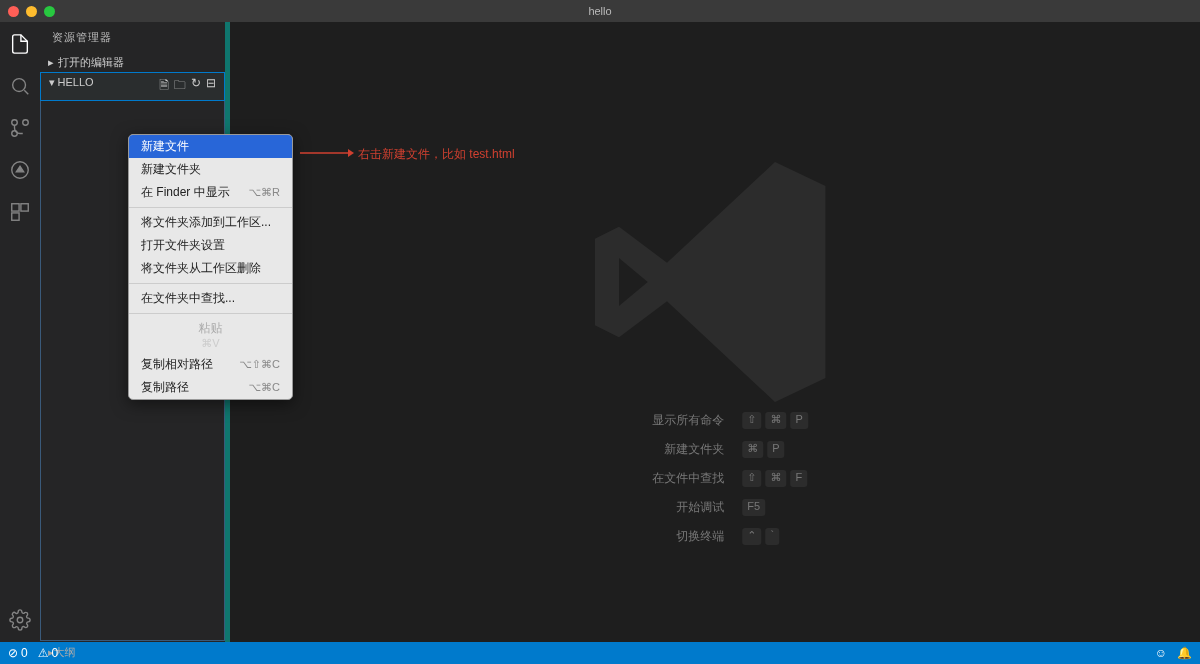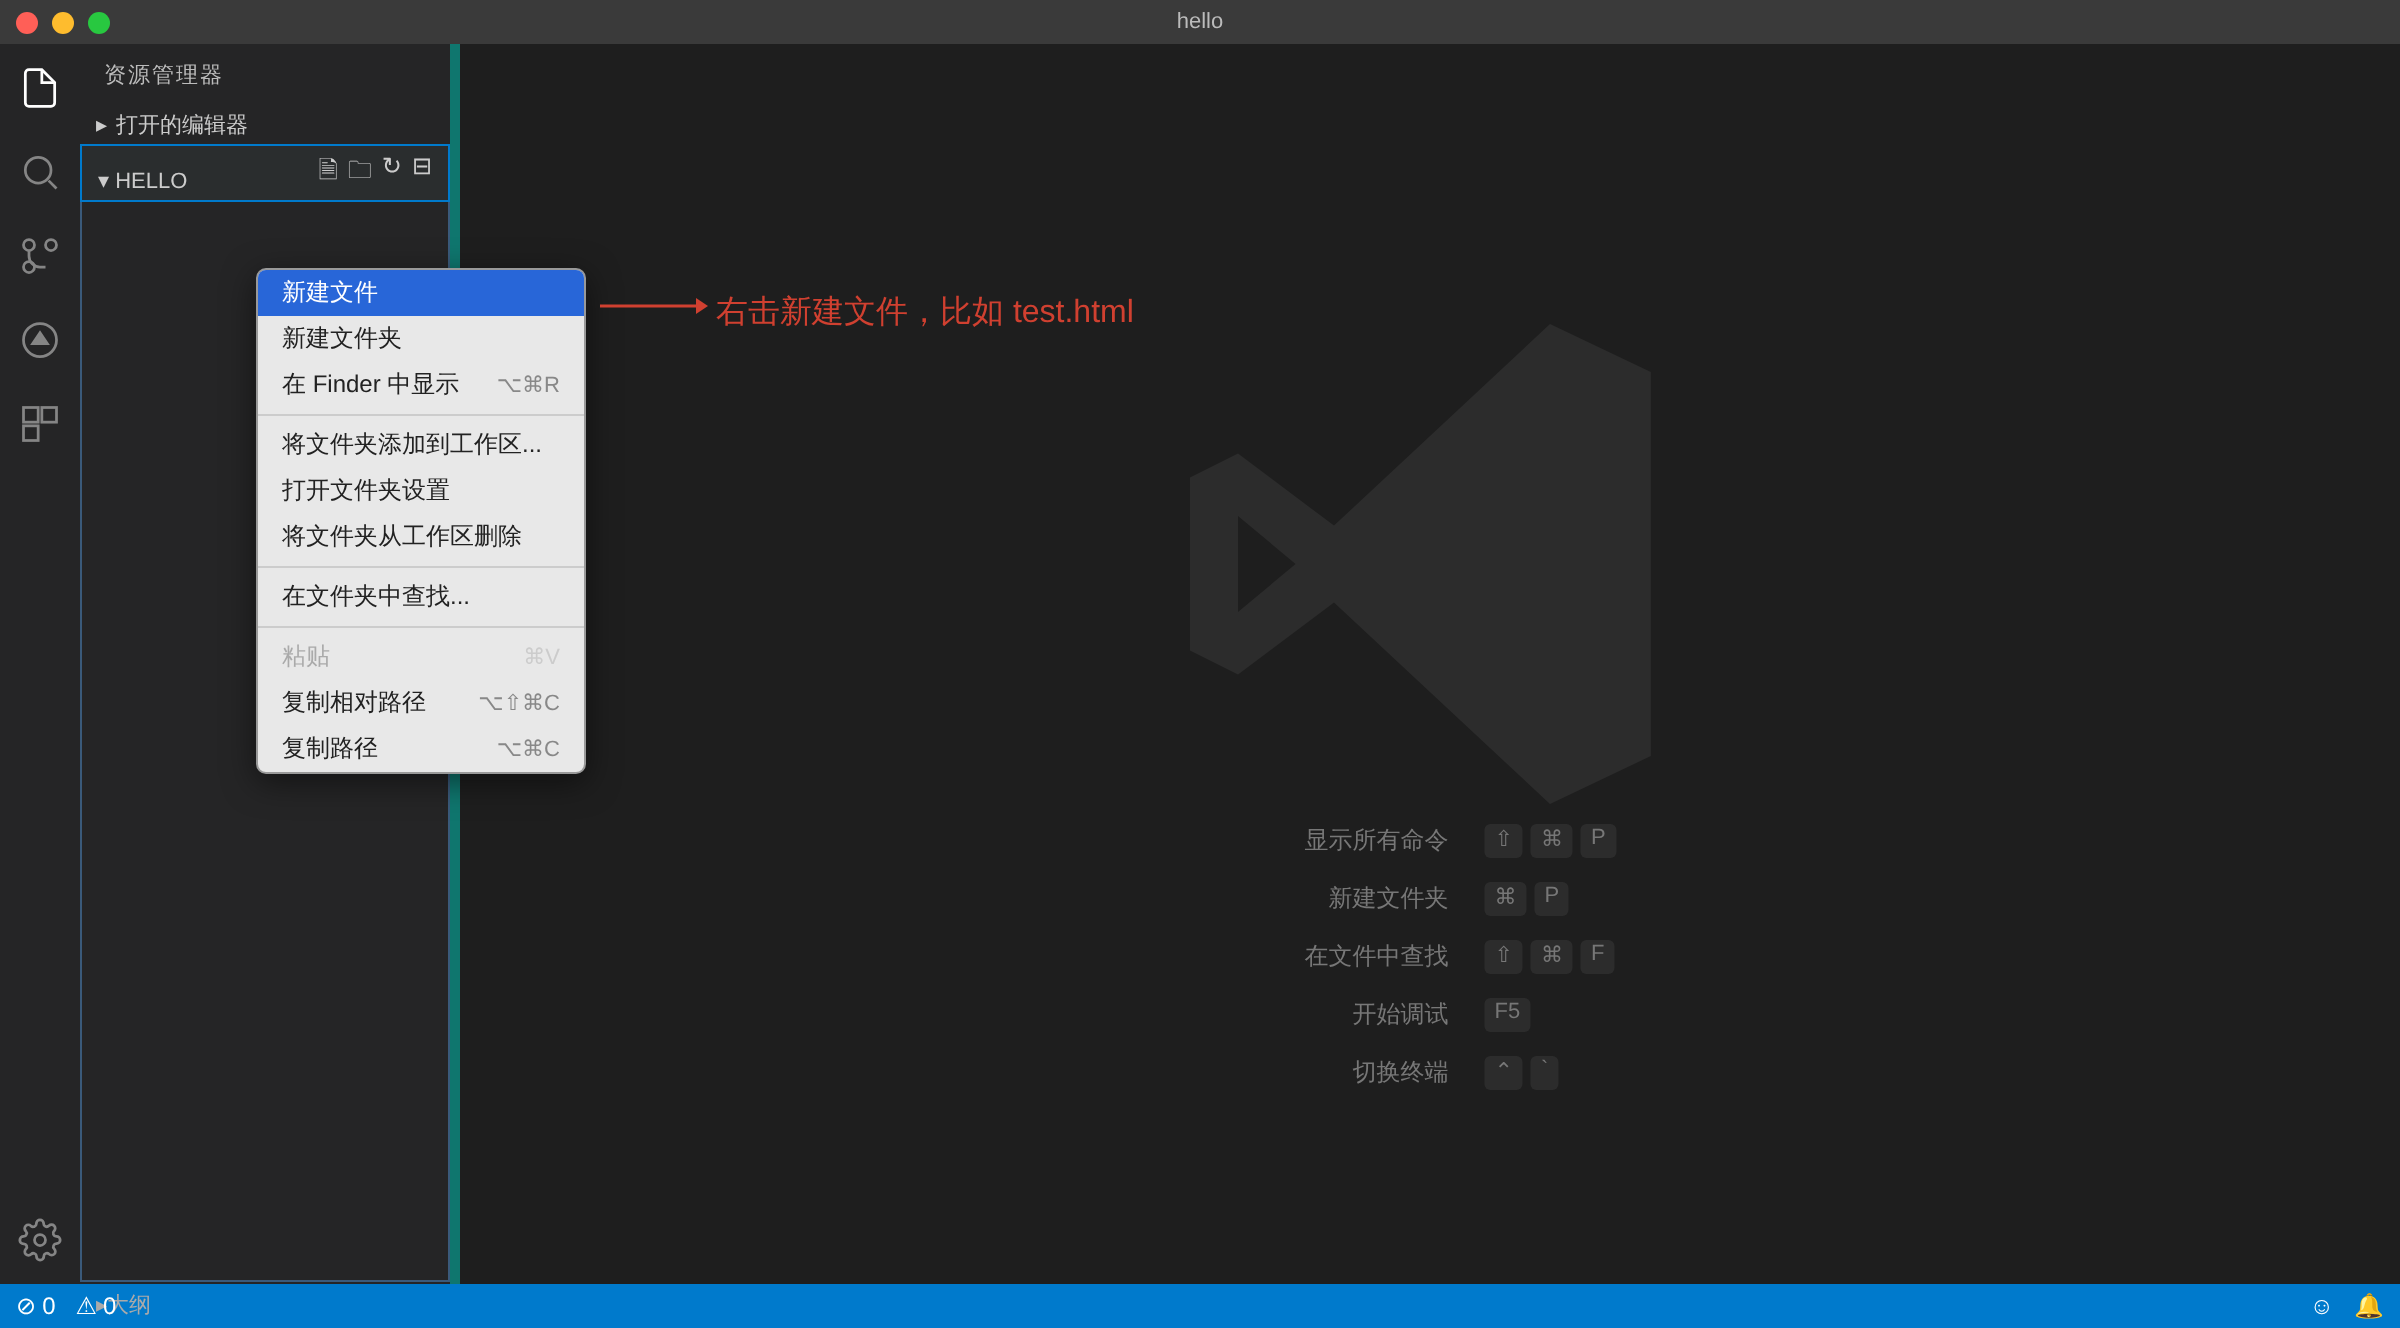--- a/index.html
+++ b/index.html
@@ -17,46 +17,46 @@
 
 .activitybar { width: 40px; background: #252526; display: flex; flex-direction: column; align-items: center; padding-top: 10px; gap: 18px; }
 .activitybar .act-icon { width: 24px; height: 24px; color: #858585; cursor: pointer; display: flex; align-items: center; justify-content: center; }
 .activitybar .act-icon.active { color: #fff; }
 .activitybar .spacer { flex: 1; }
 
 .sidebar { width: 190px; background: #252526; color: #ccc; font-size: 11px; border-right: 5px solid #0f766e; }
 .sidebar-title { padding: 8px 12px; font-size: 11px; color: #bbb; letter-spacing: 1px; }
 .sidebar-section { padding: 2px 8px; display: flex; align-items: center; cursor: pointer; }
 .sidebar-section .arrow { width: 10px; display: inline-block; }
-.sidebar-folder { padding: 3px 8px; display: flex; align-items: flex-end; justify-content: space-between; background: #2a2d2e; border: 1px solid #007acc; }
+.sidebar-folder { padding: 3px 8px; display: flex; align-items: flex-start; justify-content: space-between; background: #2a2d2e; border: 1px solid #007acc; }
 .folder-actions { display: flex; gap: 5px; }
 .folder-actions span { font-size: 12px; color: #ccc; cursor: pointer; }
 .sidebar-tree { height: 540px; border: 1px solid #3a5a7a; border-top: none; }
 .sidebar-bottom { padding: 4px 8px; display: flex; align-items: center; color: #aaa; }
 
 .editor { flex: 1; background: #1e1e1e; position: relative; display: flex; align-items: center; justify-content: center; }
 .hints { position: absolute; top: 390px; left: 50%; transform: translateX(-50%); color: #777; font-size: 12px; }
 .hint-row { display: flex; margin-bottom: 12px; }
 .hint-label { width: 120px; text-align: right; padding-right: 18px; }
 .hint-key { display: flex; gap: 4px; }
 .key { background: rgba(128,128,128,0.15); padding: 1px 5px; border-radius: 3px; font-size: 11px; }
 
 .vs-logo { position: absolute; top: 140px; left: 50%; transform: translateX(-50%); opacity: 0.06; }
 
 .context-menu { position: absolute; top: 134px; left: 128px; width: 165px; background: #e8e8e8; border: 1px solid #999; border-radius: 5px; box-shadow: 0 4px 16px rgba(0,0,0,0.5); font-size: 12px; color: #222; overflow: hidden; }
 .context-menu .cm-item { padding: 3px 12px; display: flex; justify-content: space-between; align-items: center; cursor: pointer; }
 .context-menu .cm-item.selected { background: #2866d8; color: #fff; }
-.context-menu .cm-item.disabled { color: #aaa; }
+.context-menu .cm-item.disabled { color: #aaa; flex-direction: column; }
 .context-menu .cm-sep { height: 1px; background: #ccc; margin: 3px 0; }
 .context-menu .shortcut { color: #888; font-size: 11px; }
 .context-menu .cm-item.selected .shortcut { color: #fff; }
 .context-menu .cm-item.disabled .shortcut { color: #ccc; }
 
 .annotation-arrow { position: absolute; top: 146px; left: 300px; color: #d04030; font-size: 14px; pointer-events: none; }
-.annotation-text { position: absolute; top: 146px; left: 358px; color: #d04030; font-size: 16px; pointer-events: none; }
+.annotation-text { position: absolute; top: 146px; left: 358px; color: #d04030; font-size: 12px; pointer-events: none; }
 
 .statusbar { height: 22px; background: #007acc; color: #fff; display: flex; align-items: center; padding: 0 8px; gap: 10px; font-size: 12px; }
 .statusbar .sb-item { display: flex; align-items: center; gap: 3px; cursor: pointer; }
 .statusbar .flex { flex: 1; }
 
 svg { display: block; }
 </style>
 </head>
 <body>
 

